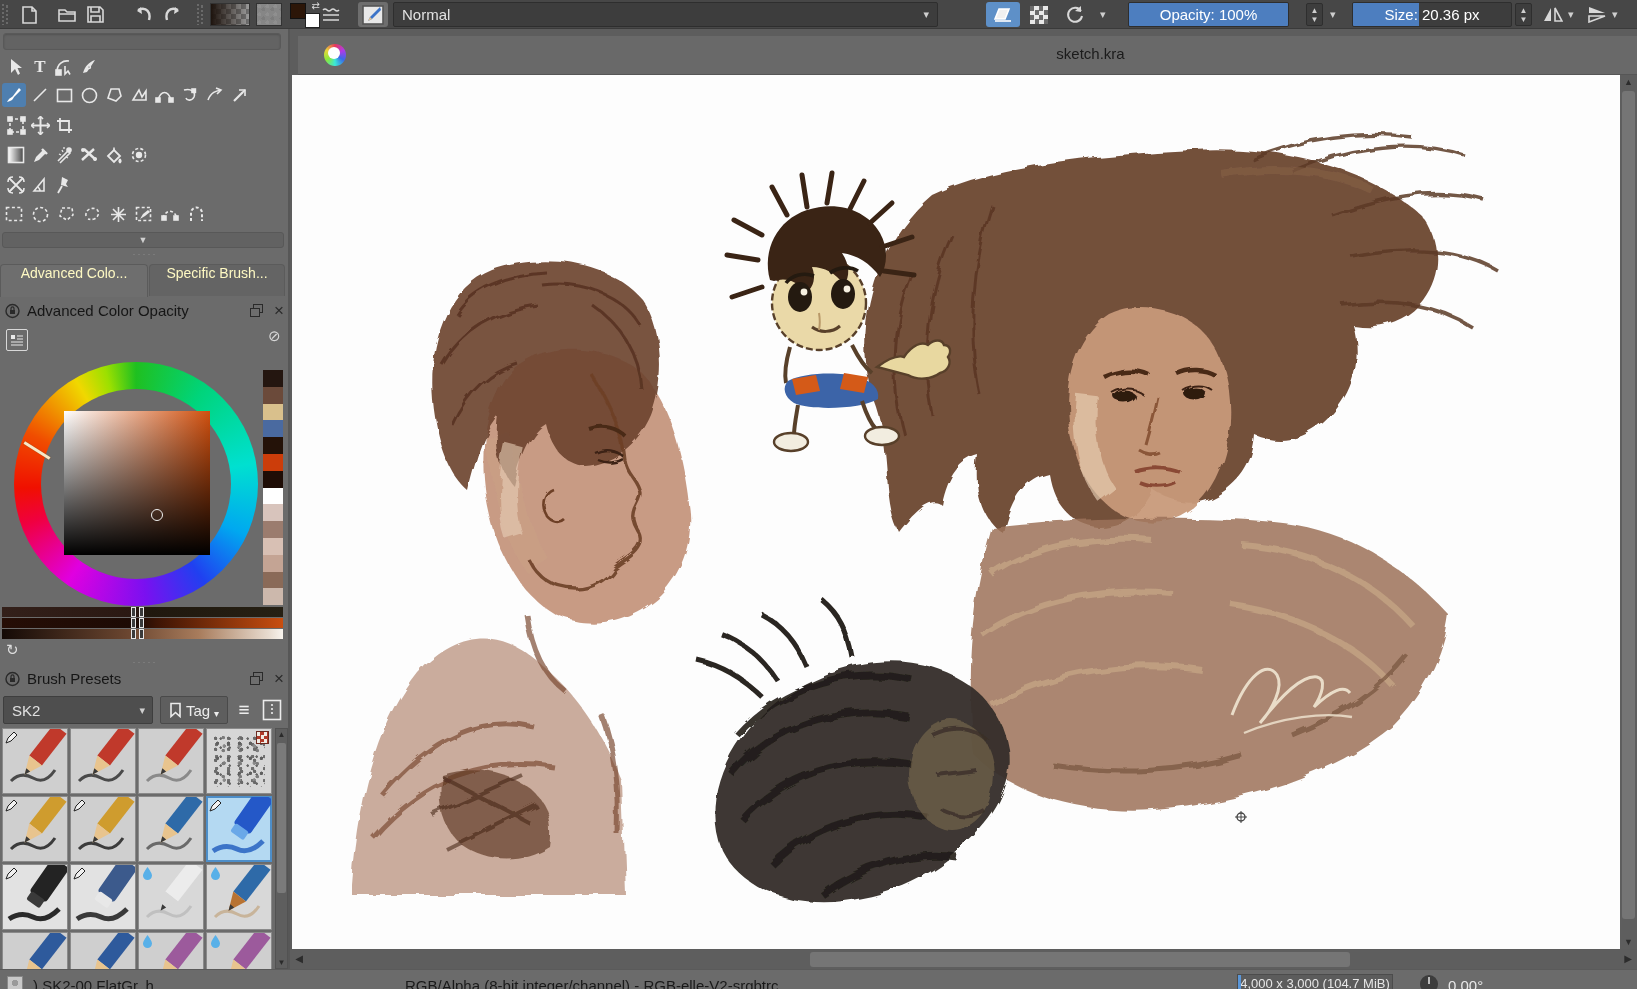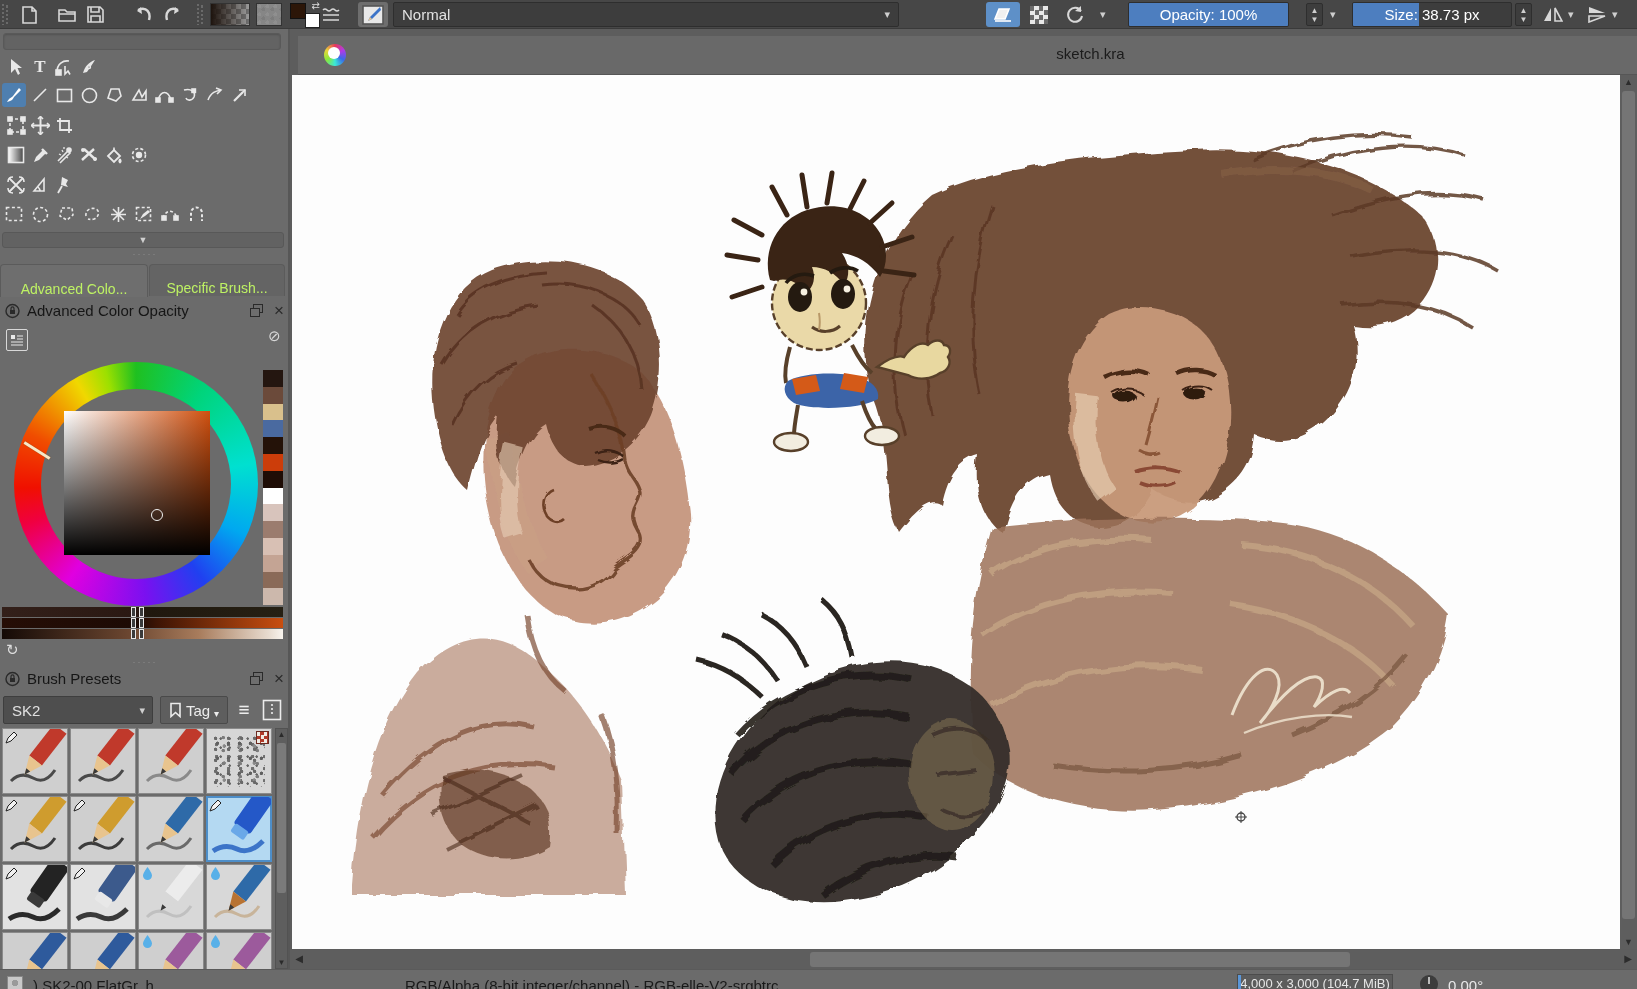--- a/index.html
+++ b/index.html
@@ -52,22 +52,22 @@
     border-radius:3px; color:#e8e8e8; }
   .tool svg { stroke:#e8e8e8; fill:none; stroke-width:1.6; }
   .tool.active { background:#4e7fb0; }
   .tool .tchar { font-size:17px; font-weight:bold; color:#e8e8e8; font-family:"Liberation Serif",serif; }
   .collapse { position:absolute; left:2px; top:203px; width:282px; height:16px; background:#626262;
     border:1px solid #585858; border-radius:3px; display:flex; align-items:center; justify-content:center;
     color:#d0d0d0; font-size:9px; }
   .dots { position:absolute; width:40px; text-align:center; color:#8f8f8f; font-size:9px; letter-spacing:2px; }
 
   .tabbar { position:absolute; left:0; top:231px; width:290px; height:36px; }
-  .tab { position:absolute; top:4px; height:32px; font-size:14px; color:#bef264; display:flex;
-    align-items:flex-end; justify-content:center; border:1px solid #5b5b5b; border-bottom:none;
+  .tab { position:absolute; top:4px; height:32px; font-size:14px; color:#fef9c3; display:flex;
+    align-items:flex-start; justify-content:center; border:1px solid #5b5b5b; border-bottom:none;
     border-radius:4px 4px 0 0; background:#646464; }
   .tab.active { background:#6e6e6e; height:33px; }
 
   .docker-head { position:absolute; width:290px; height:24px; color:#161616; font-size:15px; }
   .docker-head .lock { position:absolute; left:5px; top:3px; }
   .docker-head .ttl { position:absolute; left:27px; top:2px; }
   .docker-head .float-btn { position:absolute; right:26px; top:4px; width:14px; height:14px; }
   .docker-head .float-btn i, .docker-head .float-btn b { position:absolute; border:1.5px solid #2a2a2a; background:transparent; }
   .docker-head .float-btn i { left:3px; top:0; width:10px; height:9px; }
   .docker-head .float-btn b { left:0; top:4px; width:10px; height:9px; background:#6e6e6e; }
@@ -215,21 +215,21 @@
         <path d="M1,3 q2,-2 4,0 q2,2 4,0 q2,-2 4,0 q2,2 4,0 M1,8 h16 M1,13 h16"></path>
       </svg>
   </div>
   <div class="tb-btn" style="left:358px; width:30px; background:#6e6e6e; border-radius:3px;">
     <svg width="22" height="22" viewBox="0 0 22 22">
       <rect x="1" y="2" width="20" height="18" fill="#e8e8e8" stroke="#555"></rect>
       <path d="M18,3 L8,13 L6,17 L10,15 L19,6 Z" fill="#3c74c8" stroke="none"></path>
       <path d="M8,13 L6,17 L10,15 Z" fill="#e8c48e" stroke="none"></path>
     </svg>
   </div>
-  <div class="combo" style="left:393px; width:506px;">
+  <div class="combo" style="left:393px; width:545px;">
     <span>Normal</span>
     <span class="arrow">▾</span>
   </div>
   <div class="tb-btn active" style="left:986px; width:34px;">
     <svg width="20" height="16" viewBox="0 0 20 16">
         <path d="M6,2 h10 l-4,10 h-10 z" fill="#f0f0f0" stroke="#fff"></path>
         <path d="M2,14 h16" stroke="#fff"></path>
       </svg>
   </div>
   <div class="tb-btn" style="left:1026px">
@@ -246,21 +246,21 @@
     <div class="fill" style="width: 100%;"></div>
     <div class="lab">Opacity: 100%</div>
   </div>
   <div class="spin" style="left:1306px">
     <span>▲</span>
     <span>▼</span>
   </div>
   <span class="dd" style="left:1330px">▾</span>
   <div class="slider" style="left:1352px; width:160px;">
     <div class="fill" style="width: 42%;"></div>
-    <div class="lab">Size: 38.73 px</div>
+    <div class="lab">Size: 20.36 px</div>
   </div>
   <div class="spin" style="left:1515px">
     <span>▲</span>
     <span>▼</span>
   </div>
   <div class="tb-btn" style="left:1540px">
     <svg width="20" height="17" viewBox="0 0 20 17">
         <path d="M8,2 L8,15 L1,15 Z" fill="#d8d8d8" stroke="none"></path>
         <path d="M12,2 L12,15 L19,15 Z" fill="none" stroke="#d8d8d8"></path>
       </svg>

